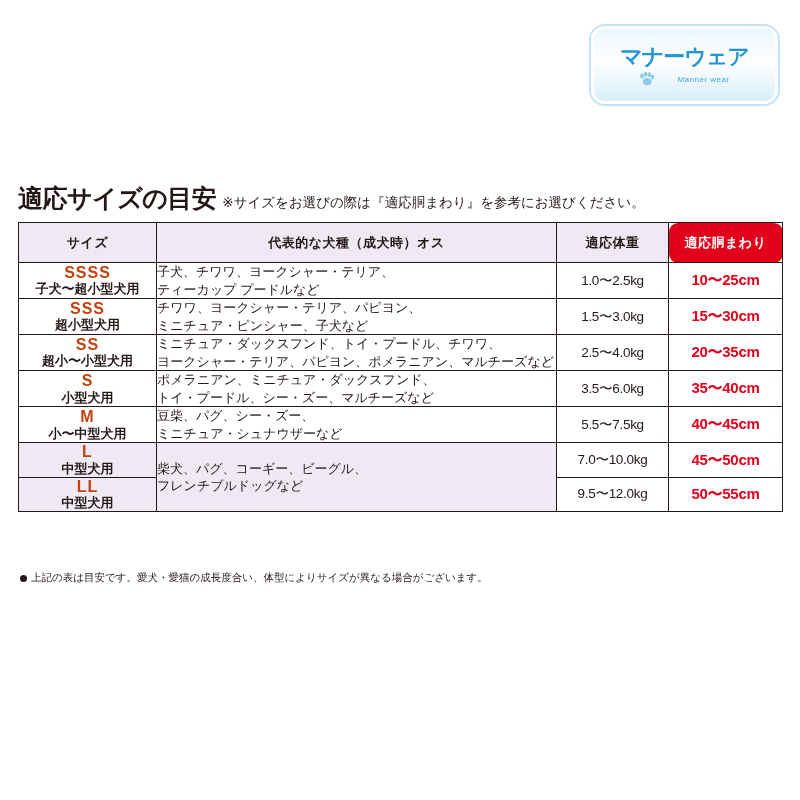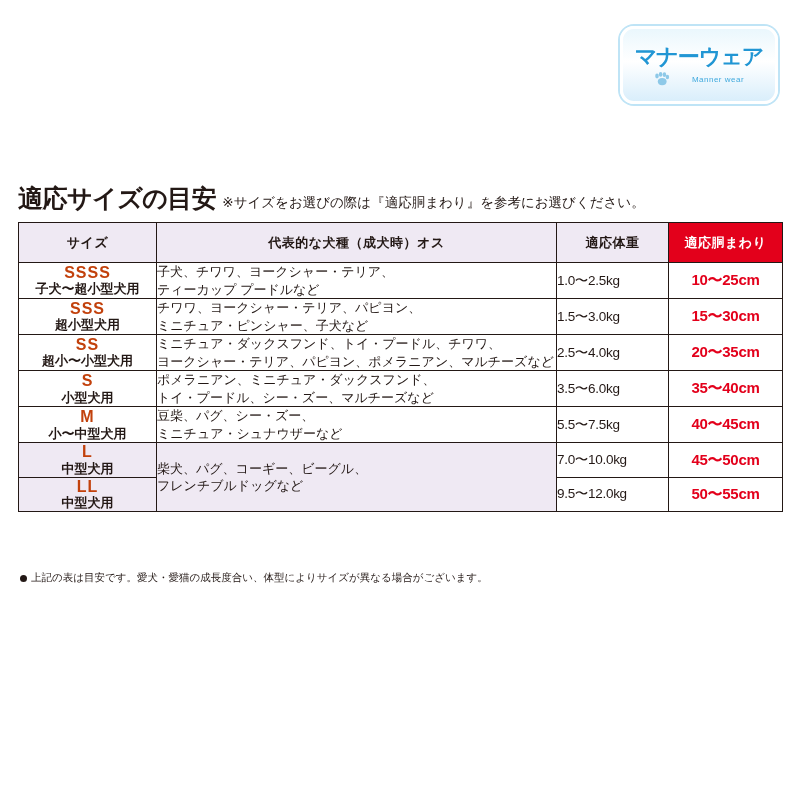--- a/index.html
+++ b/index.html
@@ -12,21 +12,21 @@
   .page {
     position: relative;
     width: 800px; height: 800px;
     overflow: hidden;
   }
 
   
   .logo {
     position: absolute;
     top: 26px; right: 22px;
-    width: 158px; height: 78px;
+    width: 187px; height: 78px;
     border-radius: 14px;
     background: linear-gradient(180deg,#eaf7fd 0%, #ffffff 45%, #d9eefb 100%);
     border: 3px solid #ffffff;
     box-shadow: 0 0 0 2px #bfe4f6;
     display: flex;
     flex-direction: column;
     align-items: center;
     justify-content: center;
     padding-top: 2px;
   }
@@ -101,20 +101,21 @@
     font-size: 13px;
     font-weight: bold;
     color: #231815;
     text-align: center;
     letter-spacing: 0.5px;
   }
   .hdr th.accent {
     background: #e3001b;
     color: #ffffff;
     border-color: #231815;
+    border-radius: 9px;
   }
 
   col.c-size   { width: 138px; }
   col.c-breed  { width: 400px; }
   col.c-weight { width: 112px; }
   col.c-waist  { width: 114px; }
 
   td.size-cell {
     text-align: center;
     padding: 3px 2px;
@@ -133,20 +134,21 @@
     letter-spacing: 0px;
   }
   td.breed-cell {
     padding: 4px 8px;
     font-size: 13px;
     color: #231815;
     line-height: 1.35;
     text-align: left;
   }
   td.weight-cell {
+    text-align: center;
     font-size: 13.5px;
     color: #231815;
     font-weight: normal;
     letter-spacing: -0.3px;
   }
   td.waist-cell {
     text-align: center;
     font-size: 15px;
     color: #e3001b;
     font-weight: bold;

